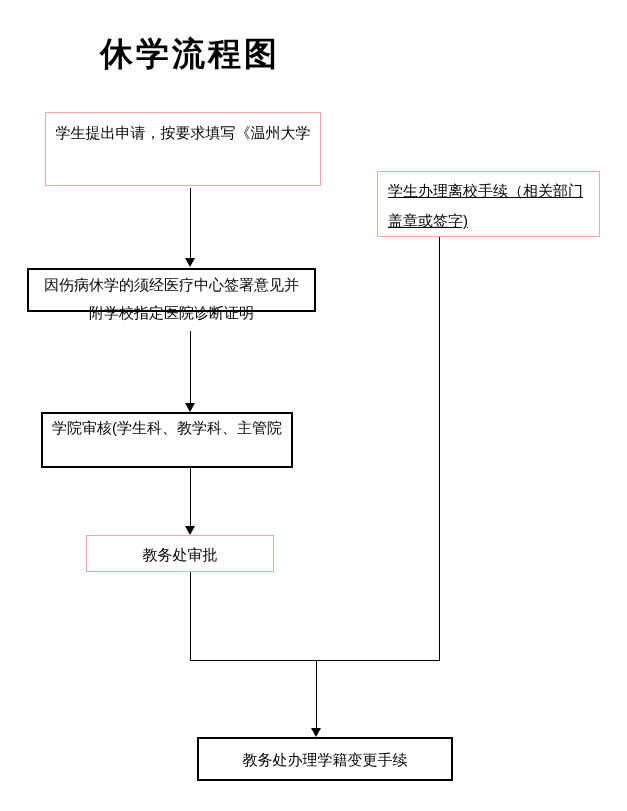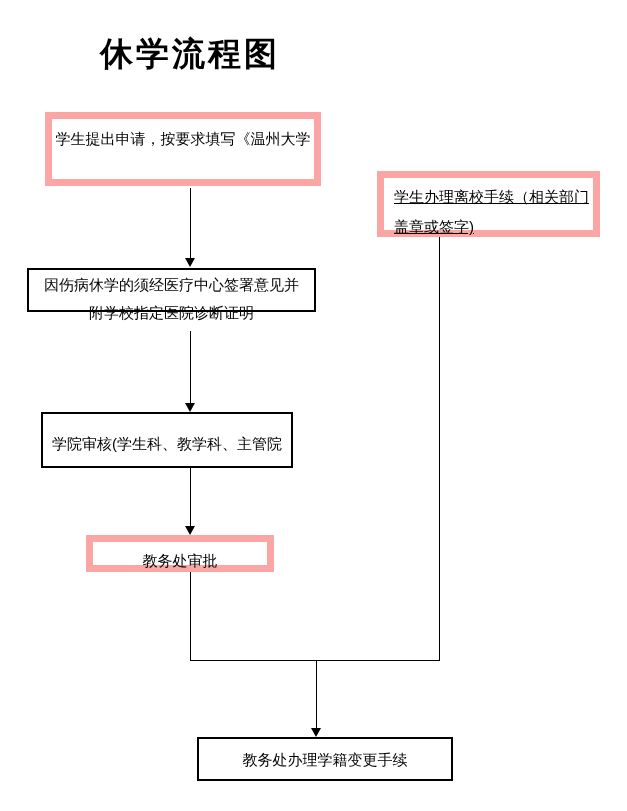--- a/index.html
+++ b/index.html
@@ -28,21 +28,21 @@
     font-family: Liberation Serif, serif;
     margin-top: 18px;
   }
   .box {
     position: absolute;
     box-sizing: border-box;
     background: #ffffff;
     font-size: 15px;
     color: #000000;
   }
-  .box.thin  { border: 7px solid #fca5a5; }
+  .box.thin  { border: 1px solid #fca5a5; }
   .box.thick { border: 2px solid #000000; }
   .box.center { text-align: center; }
   .box.left   { text-align: left; text-decoration: underline; }
   .ln { display: block; }
   .vline {
     position: absolute;
     width: 1px;
     background: #000000;
   }
   .hline {
@@ -73,21 +73,21 @@
   <div class="box thin left" style="left:377px; top:171px; width:223px; height:66px; line-height:30px; padding:4px 0 0 10px;">
     <span class="ln">学生办理离校手续（相关部门</span>
     <span class="ln">盖章或签字)</span>
   </div>
 
   <div class="box thick center" style="left:27px; top:268px; width:289px; height:44px; line-height:28px; padding-top:1px;">
     <span class="ln">因伤病休学的须经医疗中心签署意见并</span>
     <span class="ln">附学校指定医院诊断证明</span>
   </div>
 
-  <div class="box thick center" style="left:41px; top:412px; width:252px; height:56px; line-height:27px; padding-top:16px;">
+  <div class="box thick center" style="left:41px; top:412px; width:252px; height:56px; line-height:27px; padding-top:0;">
     <span class="ln">学院审核(学生科、教学科、主管院</span>
   </div>
 
   <div class="box thin center" style="left:86px; top:535px; width:188px; height:37px; line-height:37px;">
     <span class="ln">教务处审批</span>
   </div>
 
   <div class="box thick center" style="left:197px; top:737px; width:256px; height:44px; line-height:42px;">
     <span class="ln">教务处办理学籍变更手续</span>
   </div>

